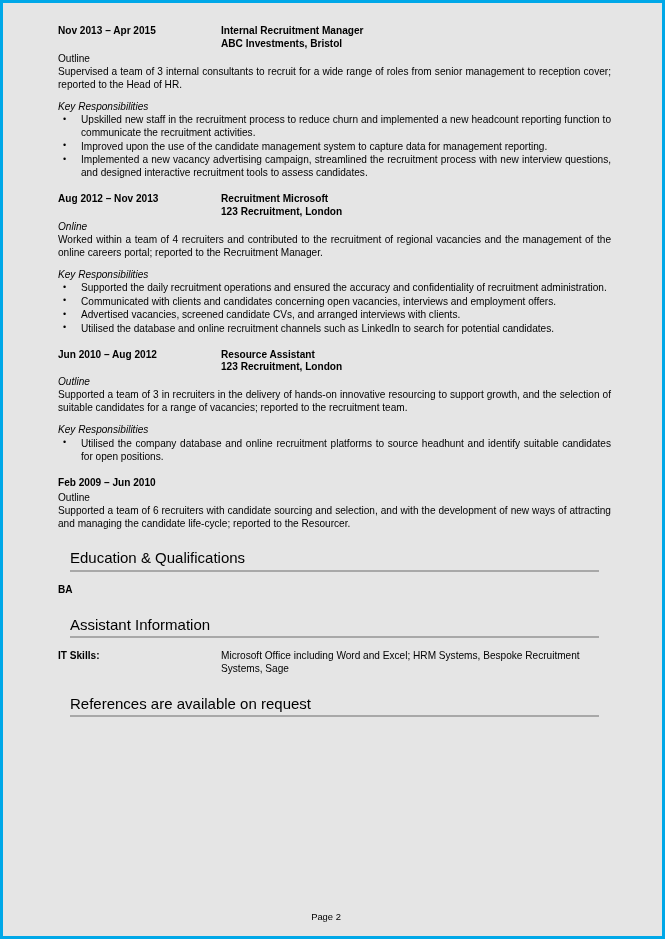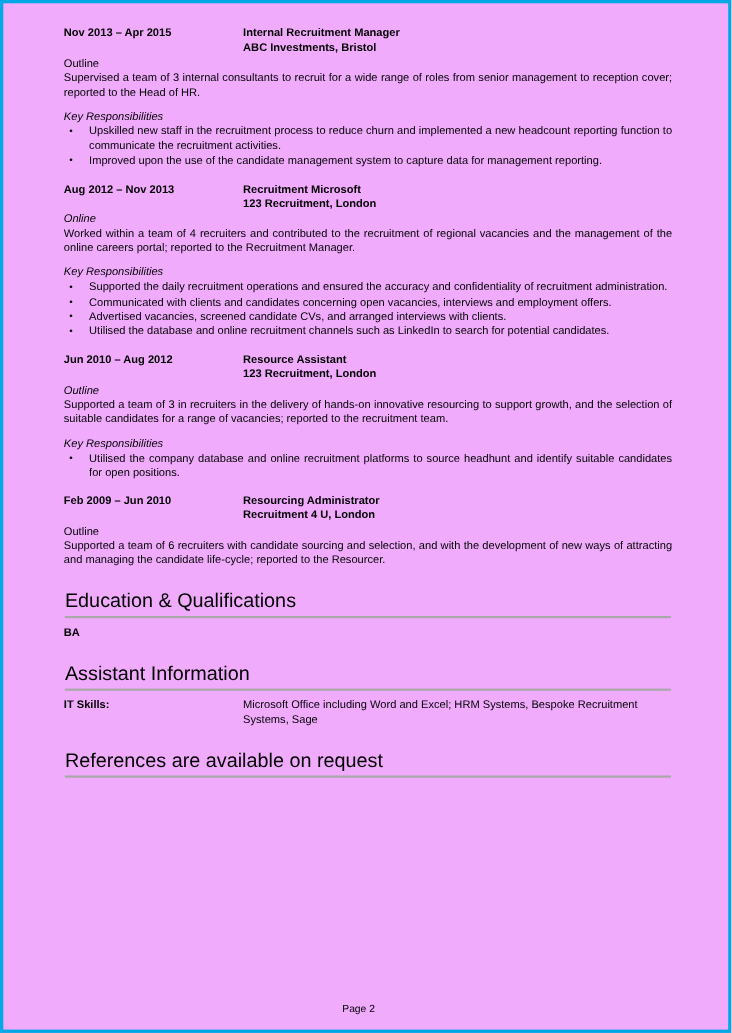--- a/index.html
+++ b/index.html
@@ -9,21 +9,21 @@
     background: #ffffff;
   }
   body {
     font-family: "Liberation Sans", sans-serif;
   }
   .page {
     position: relative;
     width: 665px;
     height: 939px;
     box-sizing: border-box;
-    background: #f0abfc;
+    background: #e5e5e5;
     border: 3px solid #00a8e8;
     overflow: hidden;
   }
   .sheet {
     position: absolute;
     left: 55px;
     top: 22px;
     width: 553px;   
     font-size: 10.1px;
     line-height: 1.28;
@@ -85,26 +85,26 @@
     content: "\2022";
     position: absolute;
     left: 5px;
     top: -0.5px;
     font-size: 9px;
   }
   ul.kr-list > li.nojustify { text-align: left; }
 
   
   .section-heading {
-    font-size: 18px;
+    font-size: 15px;
     font-weight: normal;
     color: #000;
     padding-bottom: 2px;
     border-bottom: 2px solid #a8a8a8;
-    margin: 1px;
+    margin: 12px;
   }
   .section-block { margin-top: 18px; }
 
   
   .col-row {
     display: flex;
     align-items: flex-start;
     margin-top: 8px;
     font-size: 10.1px;
   }
@@ -144,20 +144,21 @@
             <span class="job-title">Internal Recruitment Manager</span>
             <span class="job-company">ABC Investments, Bristol</span>
           </div>
         </div>
         <div class="outline-label">Outline</div>
         <div class="outline-text">Supervised a team of 3 internal consultants to recruit for a wide range of roles from senior management to reception cover; reported to the Head of HR.</div>
         <div class="kr-label">Key Responsibilities</div>
         <ul class="kr-list">
           <li>Upskilled new staff in the recruitment process to reduce churn and implemented a new headcount reporting function to communicate the recruitment activities.</li>
           <li class="nojustify">Improved upon the use of the candidate management system to capture data for management reporting.</li>
+          <li>Implemented a new vacancy advertising campaign, streamlined the recruitment process with new interview questions, and designed interactive recruitment tools to assess candidates.</li>
         </ul>
       </div>
 
       <div class="job">
         <div class="job-head">
           <div class="job-dates">Aug 2012 – Nov 2013</div>
           <div class="job-titles">
             <span class="job-title">Recruitment Microsoft</span>
             <span class="job-company">123 Recruitment, London</span>
           </div>
@@ -185,24 +186,20 @@
         <div class="outline-text">Supported a team of 3 in recruiters in the delivery of hands-on innovative resourcing to support growth, and the selection of suitable candidates for a range of vacancies; reported to the recruitment team.</div>
         <div class="kr-label">Key Responsibilities</div>
         <ul class="kr-list">
           <li>Utilised the company database and online recruitment platforms to source headhunt and identify suitable candidates for open positions.</li>
         </ul>
       </div>
 
       <div class="job">
         <div class="job-head">
           <div class="job-dates">Feb 2009 – Jun 2010</div>
-          <div class="job-titles">
-            <span class="job-title">Resourcing Administrator</span>
-            <span class="job-company">Recruitment 4 U, London</span>
-          </div>
         </div>
         <div class="outline-label">Outline</div>
         <div class="outline-text">Supported a team of 6 recruiters with candidate sourcing and selection, and with the development of new ways of attracting and managing the candidate life-cycle; reported to the Resourcer.</div>
       </div>
 
     </section>
 
     <section class="section-block">
       <div class="section-heading">Education &amp; Qualifications</div>
 

